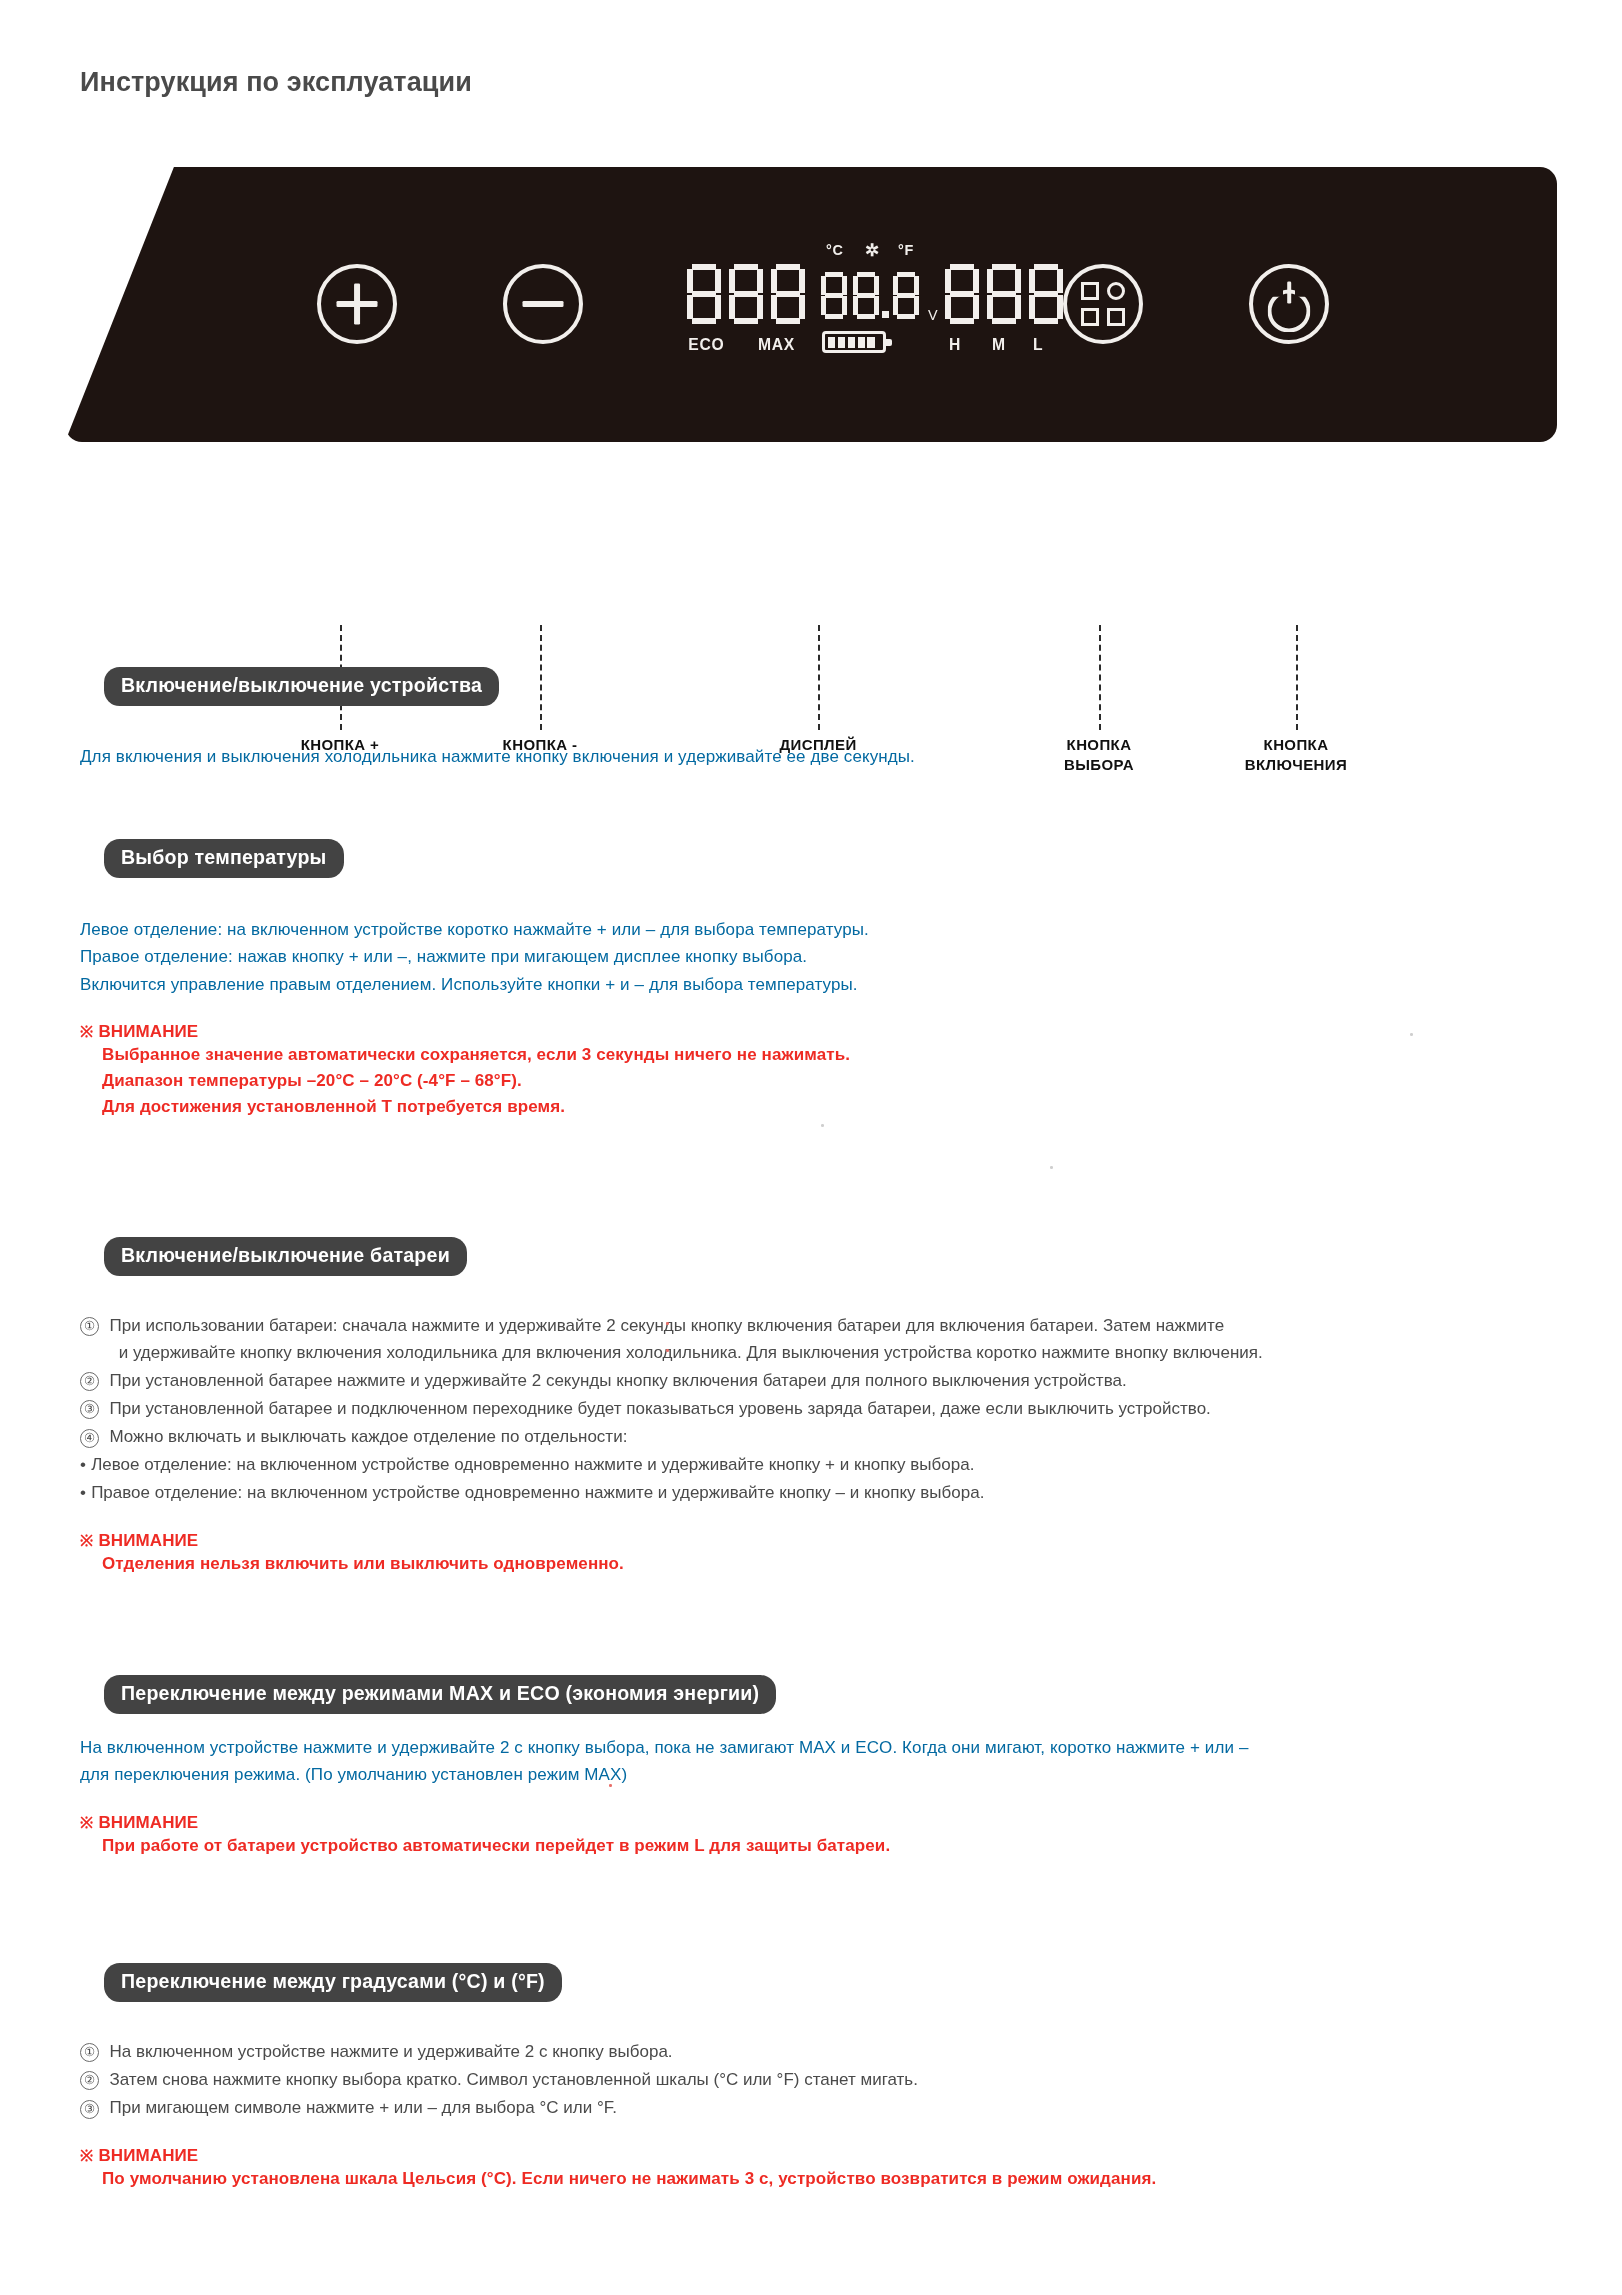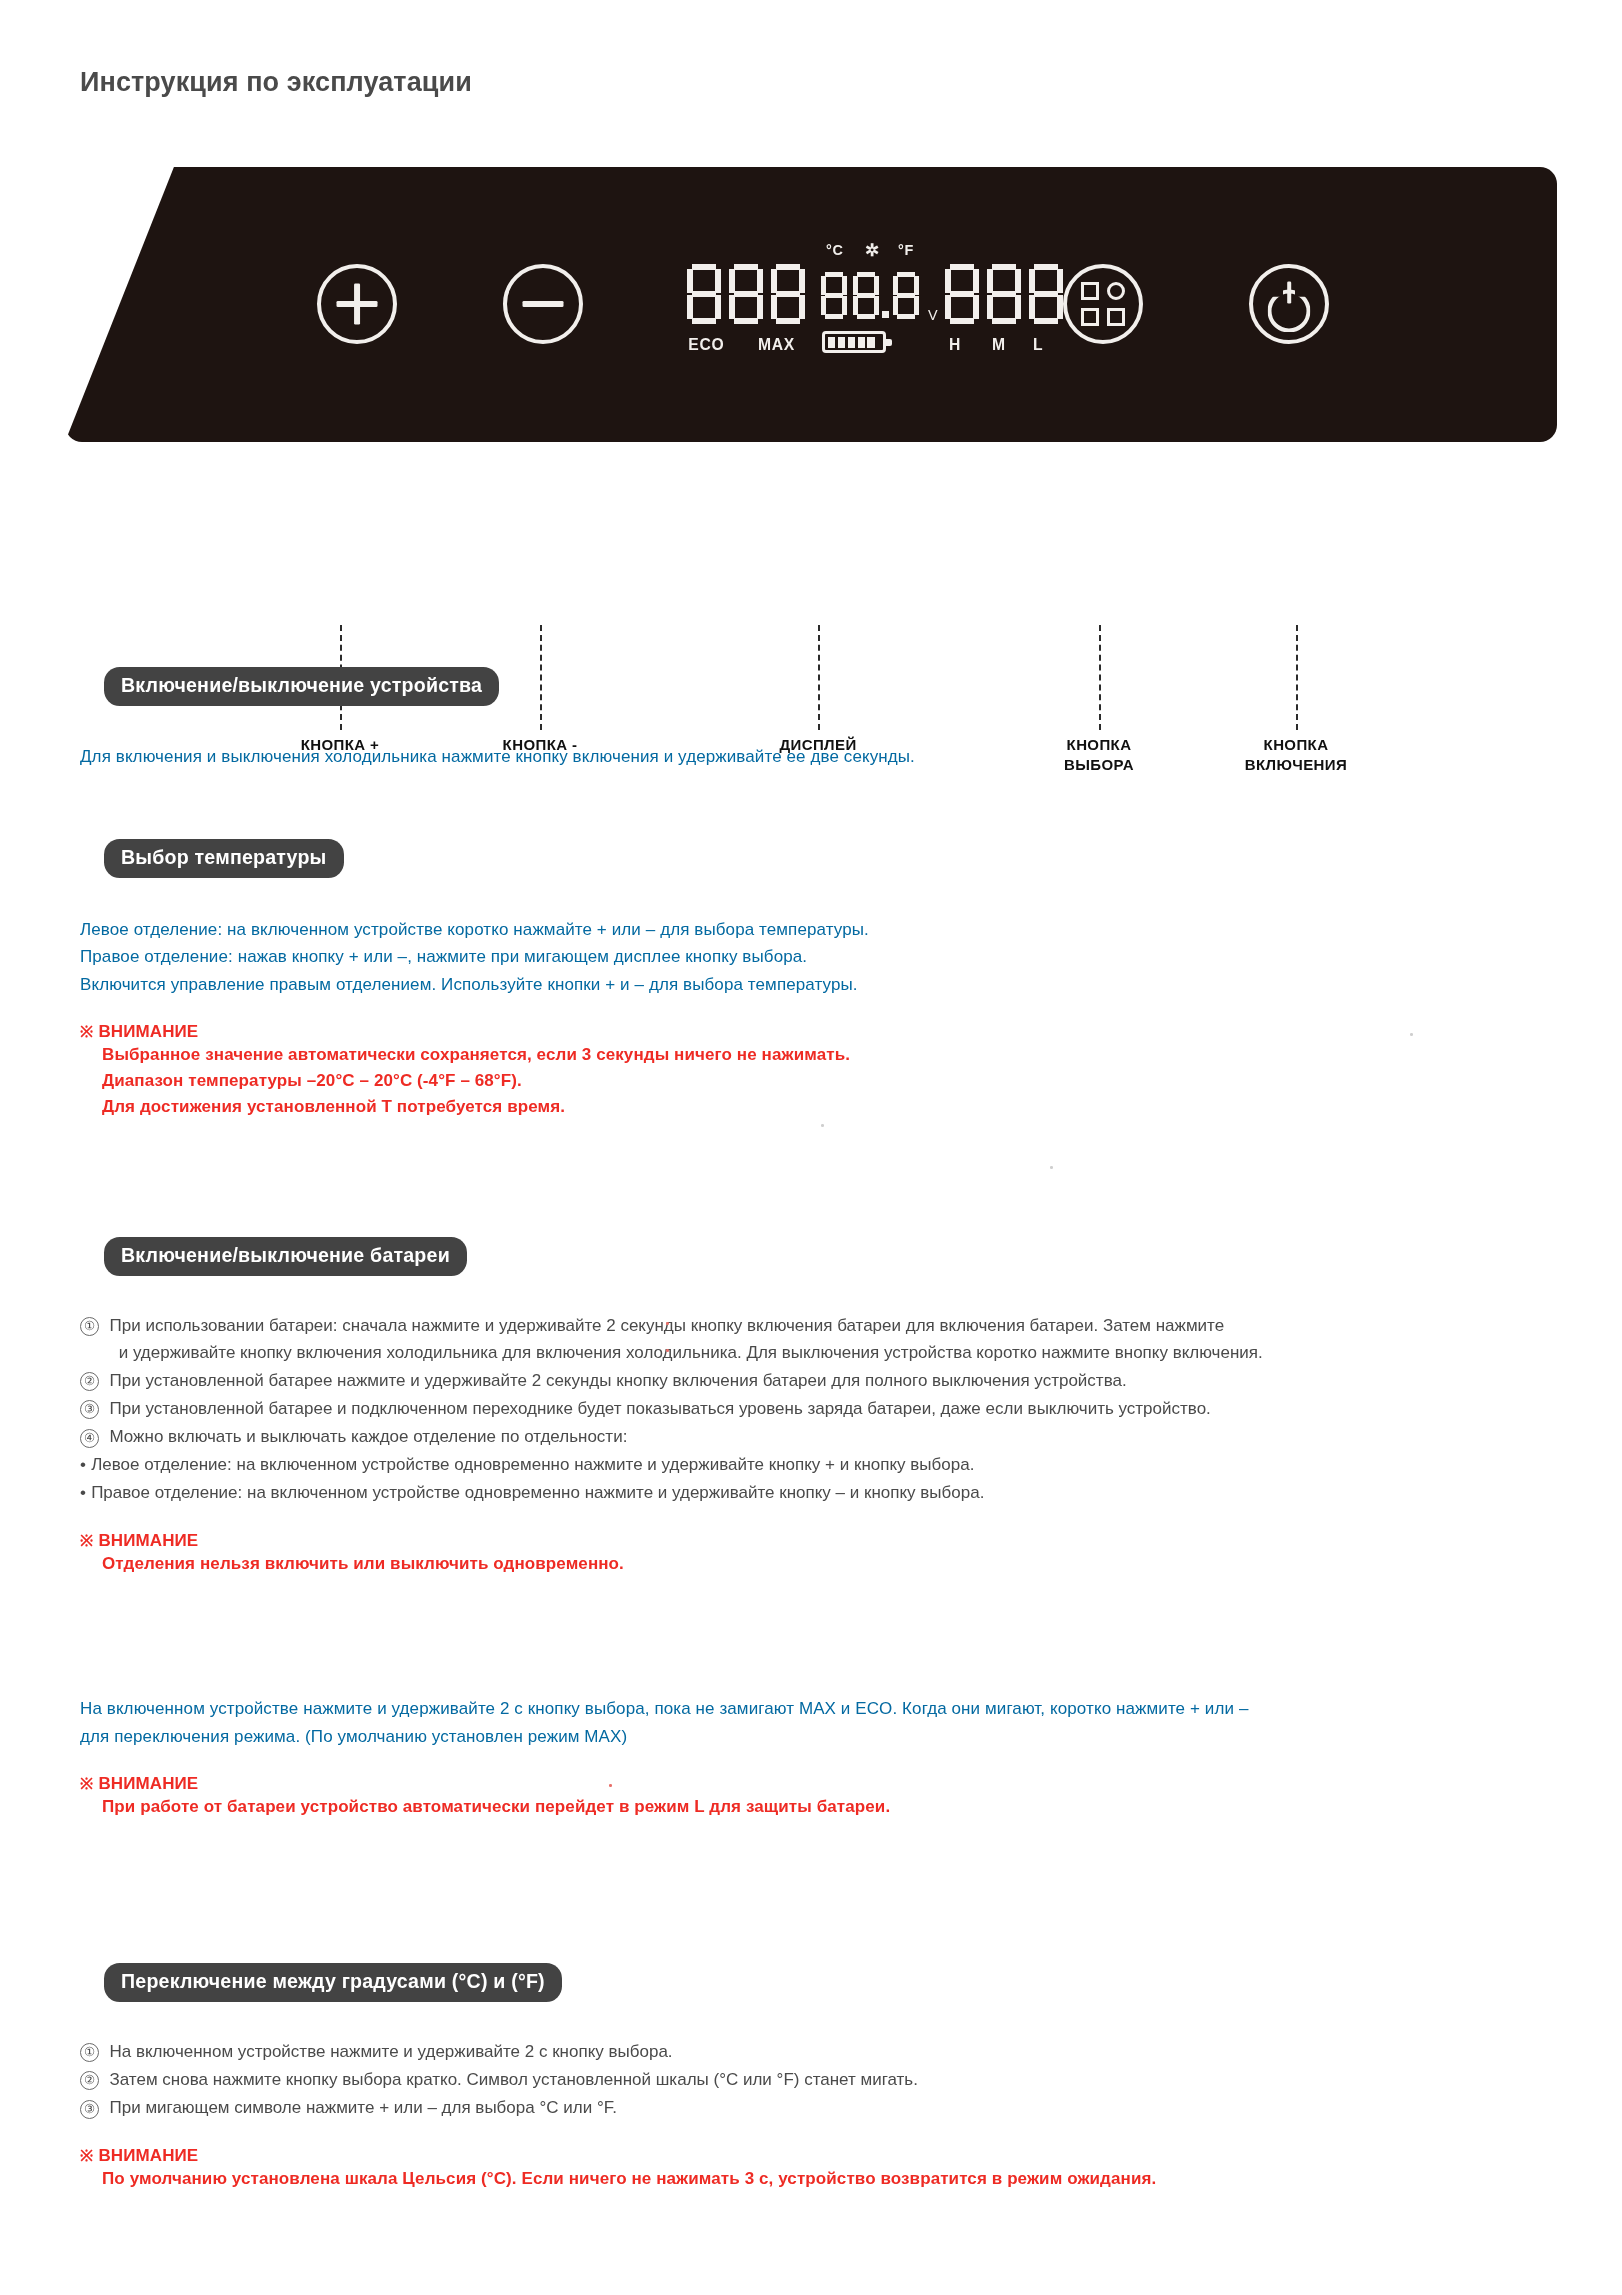--- a/index.html
+++ b/index.html
@@ -478,20 +478,21 @@
 
   <div class="warn">
     <div class="warn-title">
       <span class="mark">※</span><span>ВНИМАНИЕ</span>
     </div>
     <div class="warn-line">Отделения нельзя включить или выключить одновременно.</div>
   </div>
 </div>
 
 <div class="section" style="top:1675px;">
+  <span class="badge">Переключение между режимами MAX и ECO (экономия энергии)</span>
   <div class="body-text" style="margin-top:20px;">
     <p>На включенном устройстве нажмите и удерживайте 2 с кнопку выбора, пока не замигают MAX и ECO. Когда они мигают, коротко нажмите + или –</p>
     <p>для переключения режима. (По умолчанию установлен режим MAX)</p>
   </div>
   <div class="warn">
     <div class="warn-title">
       <span class="mark">※</span><span>ВНИМАНИЕ</span>
     </div>
     <div class="warn-line">При работе от батареи устройство автоматически перейдет в режим L для защиты батареи.</div>
   </div>

